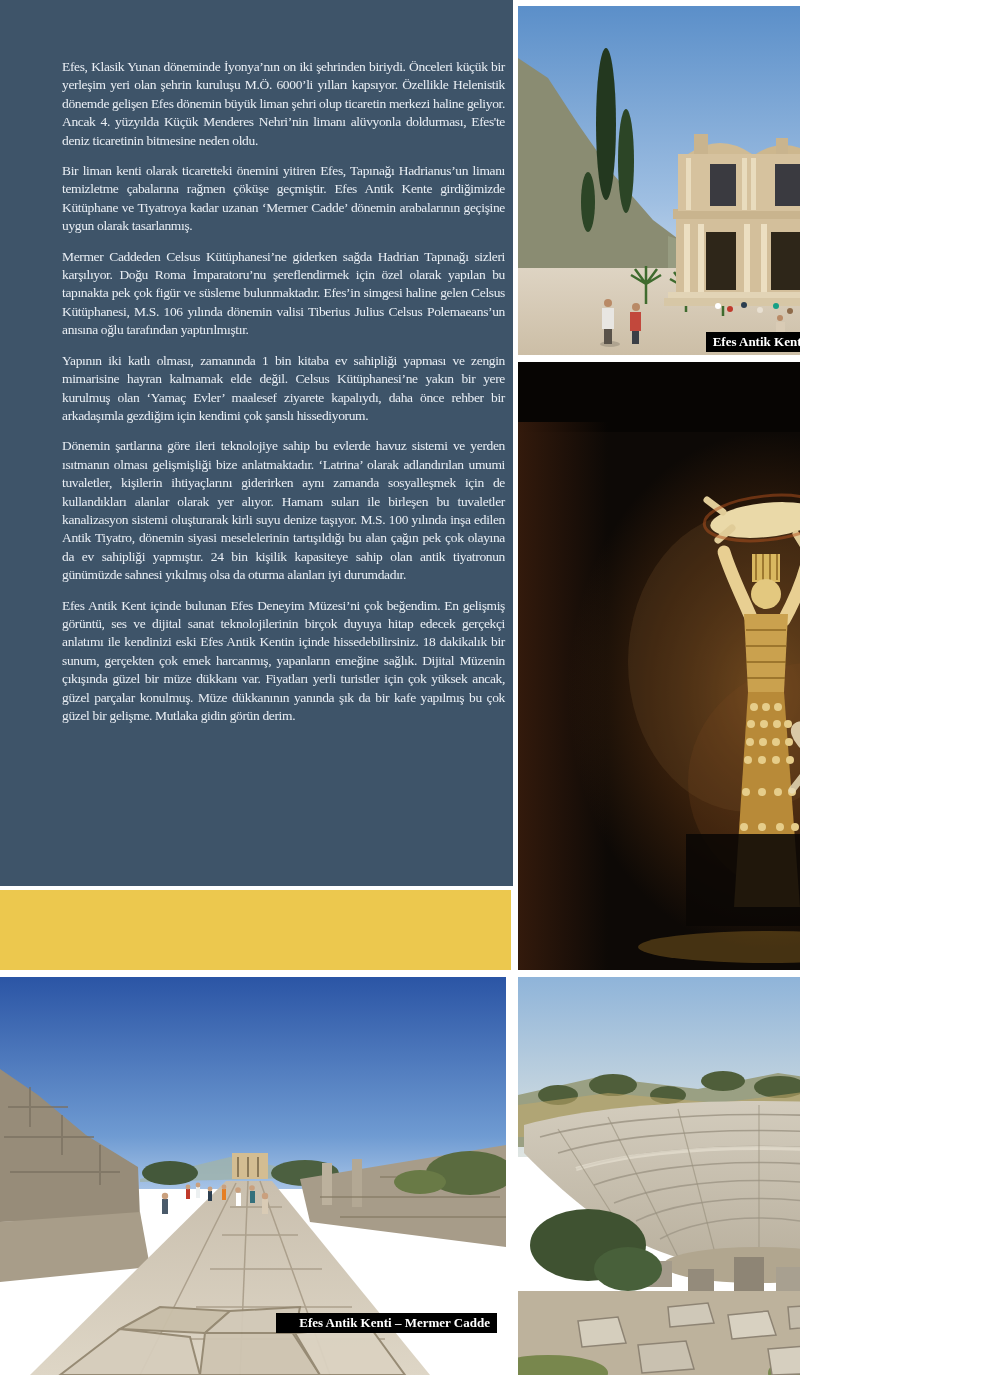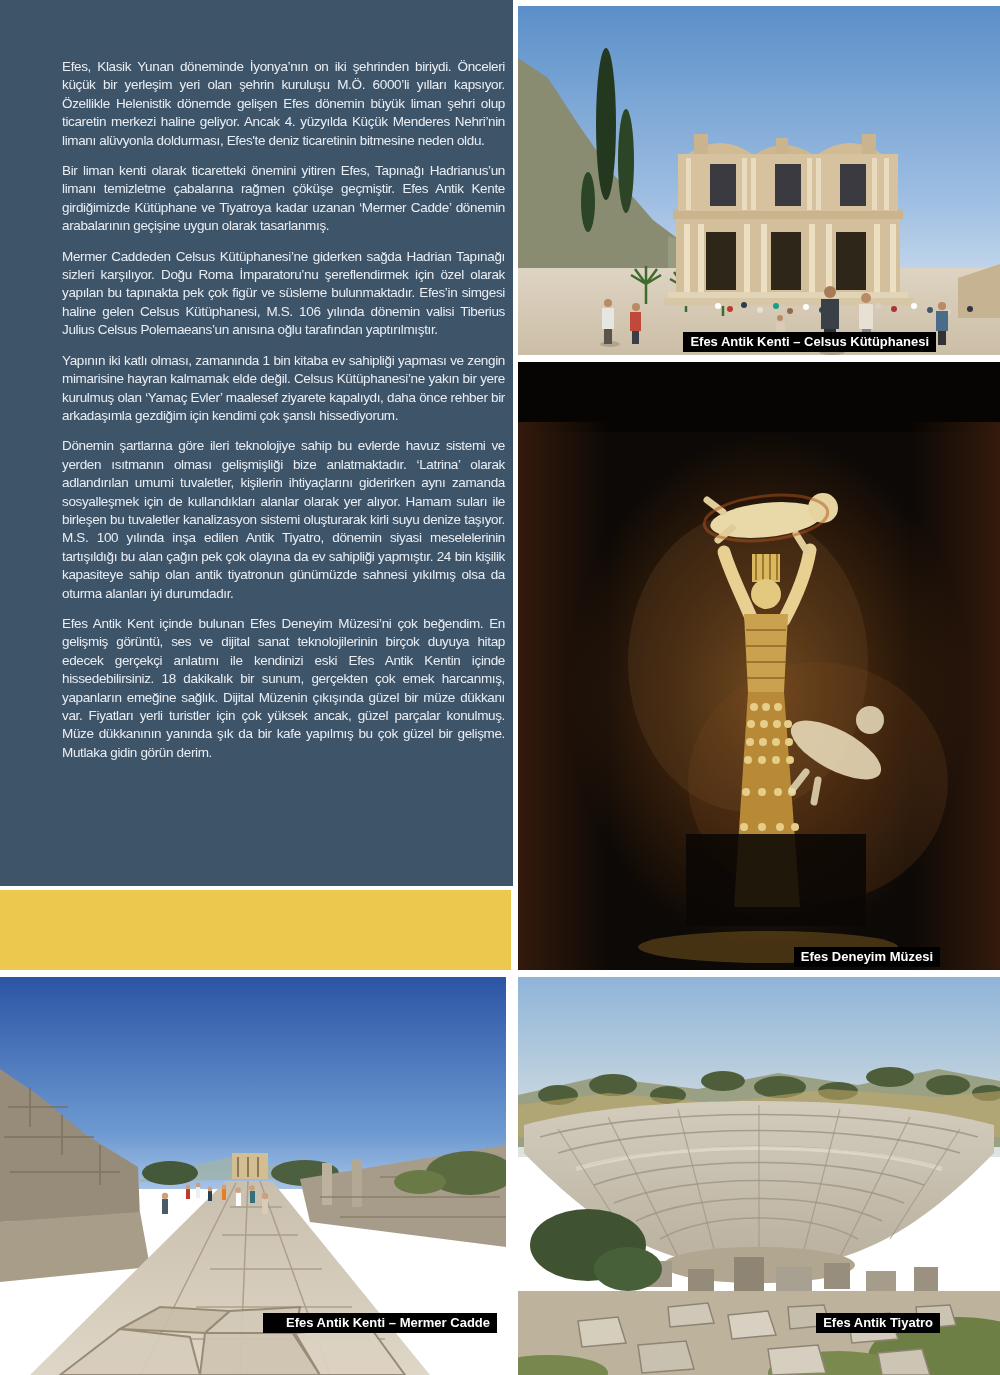--- a/index.html
+++ b/index.html
@@ -1,18 +1,18 @@
 <!DOCTYPE html>
 <html lang="tr"><head>
 <meta charset="utf-8">
 <style>
   html,body{margin:0;padding:0;background:#ffffff;}
   .page{
-    position:relative;width:1000px;height:1375px;background:#ffffff;
-    font-family:Liberation Sans, sans-serif;overflow:hidden;
+    position:relative;width:800px;height:1375px;background:#ffffff;
+    font-family:Liberation Serif, serif;overflow:hidden;
   }
   
   .text-panel{
     position:absolute;left:0;top:0;width:513px;height:886px;
     background:#3e5469;color:#e9eef4;
     box-sizing:border-box;padding:58px 8px 0 62px;
     overflow:hidden;
   }
   .text-panel p{
     margin:0 0 12px 0;

